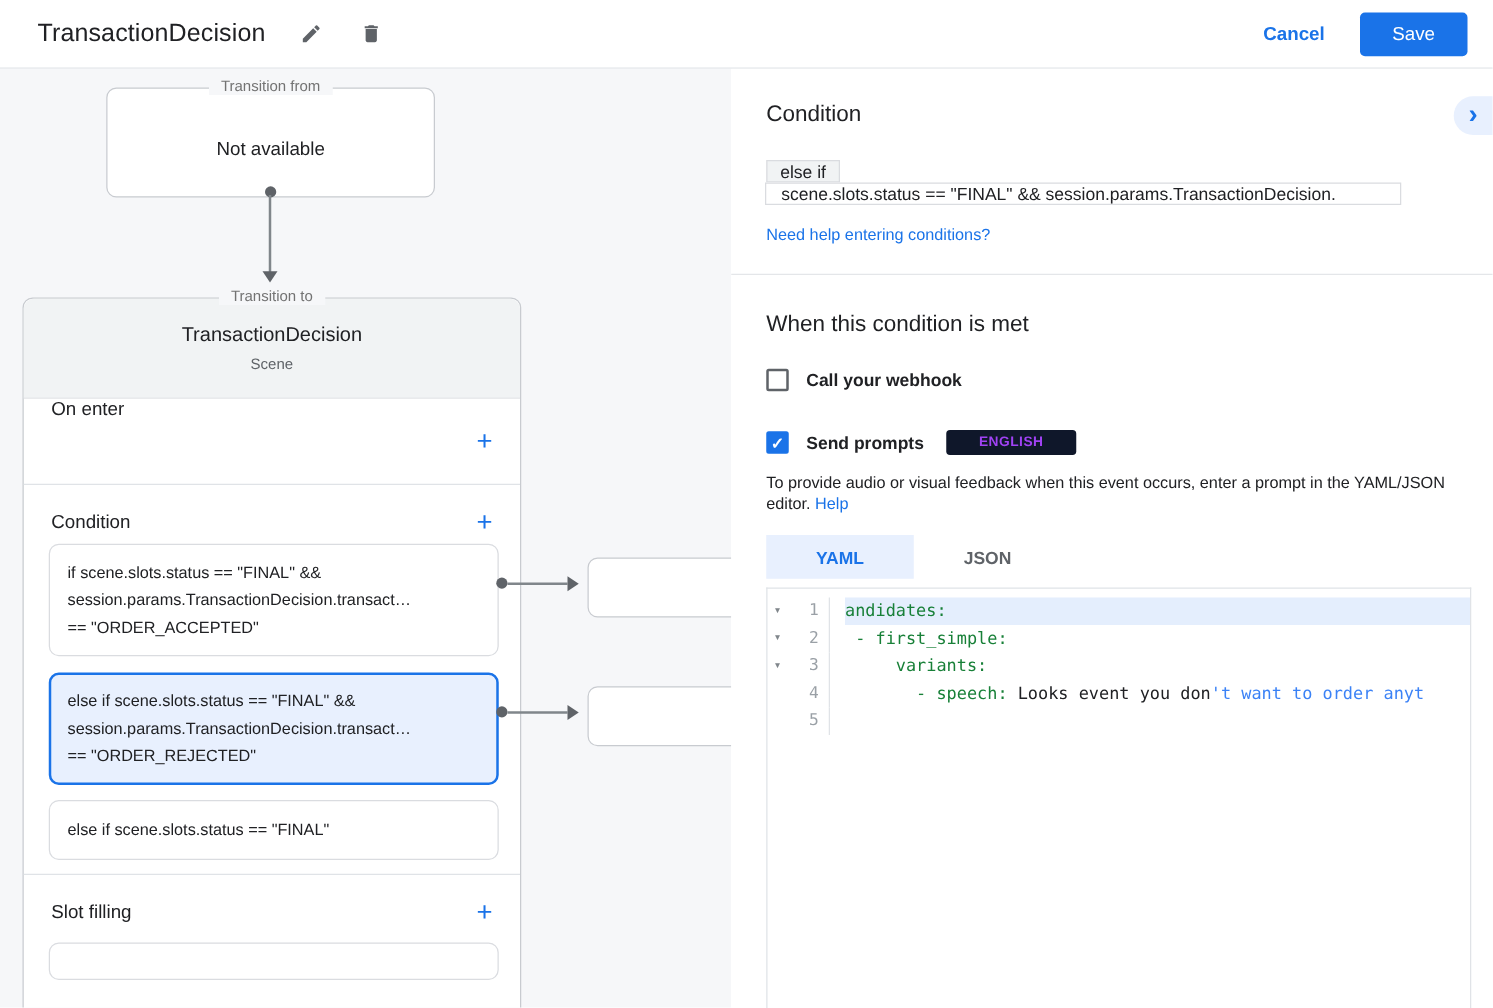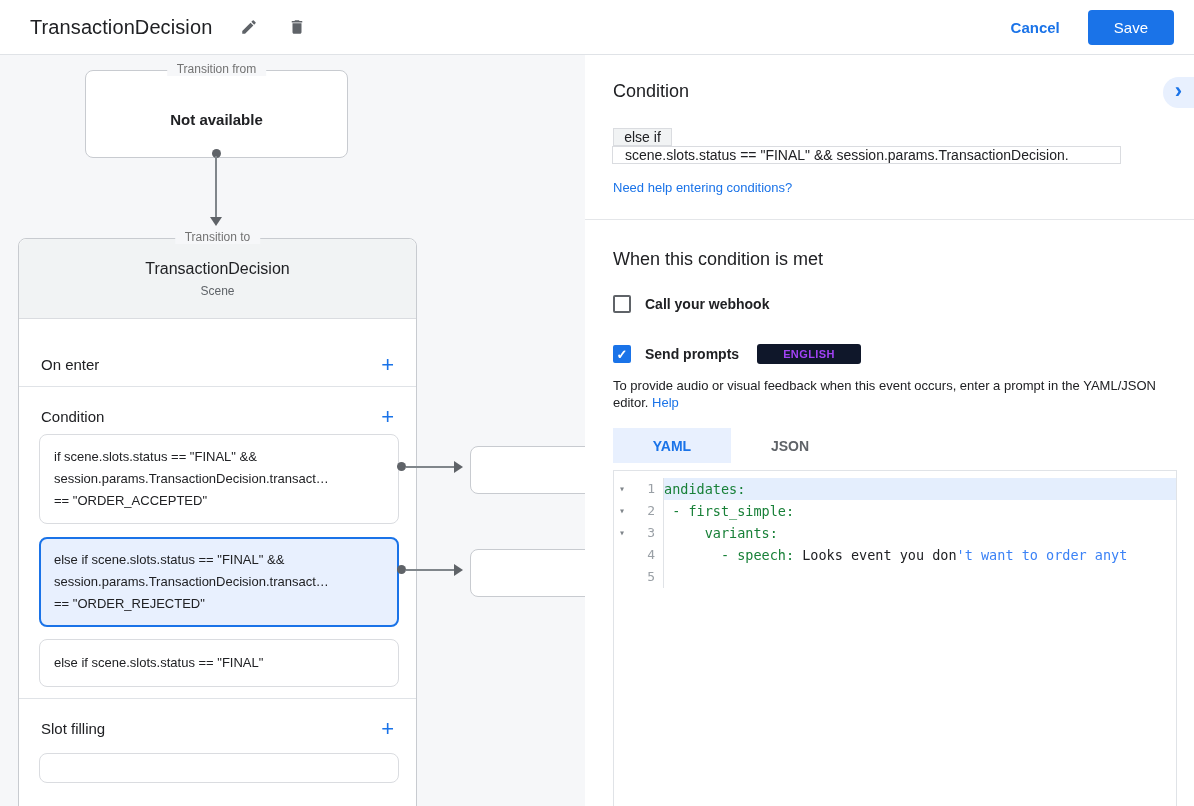--- a/index.html
+++ b/index.html
@@ -18,35 +18,35 @@
   .btn-filled { background:#1a73e8; color:#fff; border:none; border-radius:4px; font-size:15px; font-weight:500;
     padding:9px 26px; cursor:pointer; font-family:inherit; }
 
   
   .canvas { position:absolute; left:0; top:55px; width:585px; height:751px; background:#f6f7f9; overflow:hidden; }
   .legend { position:absolute; top:-9px; left:50%; transform:translateX(-50%); background:#f6f7f9;
     padding:0 10px; font-size:12px; color:#737373; white-space:nowrap; }
 
   .tfrom-box { position:absolute; left:85px; top:15px; width:263px; height:88px; background:#fff;
     border:1px solid #c8cbd0; border-radius:8px; }
-  .tfrom-value { position:absolute; left:0; right:0; top:40px; text-align:center; font-size:15px; color:#202124;font-weight:bold; }
+  .tfrom-value { position:absolute; left:0; right:0; top:40px; text-align:center; font-size:15px; color:#202124; }
 
   .dot { position:absolute; width:9px; height:9px; border-radius:50%; background:#5f6368; }
   .vline { position:absolute; width:2px; background:#80868b; }
   .hline { position:absolute; height:2px; background:#80868b; }
   .arrow-down { position:absolute; width:0; height:0; border-left:6px solid transparent; border-right:6px solid transparent; border-top:9px solid #5f6368; }
   .arrow-right { position:absolute; width:0; height:0; border-top:6px solid transparent; border-bottom:6px solid transparent; border-left:9px solid #5f6368; }
 
   .scene-card { position:absolute; left:18px; top:183px; width:399px; height:650px; background:#fff;
     border:1px solid #c8cbd0; border-radius:8px 8px 0 0; }
   .scene-head { height:80px; background:#f1f3f4; border-bottom:1px solid #dadce0; border-radius:8px 8px 0 0;
     display:flex; flex-direction:column; align-items:center; justify-content:center; gap:6px; }
   .scene-title { font-size:16px; color:#202124; }
   .scene-sub { font-size:12px; color:#5f6368; }
-  .row-onenter { height:44px; display:flex; align-items:center; justify-content:space-between; padding:0 22px; border-bottom:1px solid #e0e3e7;margin-top:24px; }
+  .row-onenter { height:69px; display:flex; justify-content:space-between; padding:0 22px; border-bottom:1px solid #e0e3e7; }
   .sec-label { font-size:15px; color:#202124; }
   .plus-btn { background:none; border:none; color:#1a73e8; font-size:22px; font-weight:400; cursor:pointer; line-height:1; font-family:inherit; }
   .section { padding:12px 20px 0 20px; }
   .section-head { height:35px; display:flex; align-items:center; justify-content:space-between; padding:0 2px; }
   .cond-card { width:360px; border:1px solid #dadce0; border-radius:8px; background:#fff;
     padding:11px 14px; font-size:13px; line-height:22px; color:#202124; cursor:pointer; }
   .cond-card.selected { background:#e8f0fe; border:2px solid #1a73e8; padding:10px 13px; }
   .sec-divider { border-bottom:1px solid #e0e3e7; margin:11px -20px 0 -20px; }
 
   .target-box { position:absolute; width:190px; height:48px; background:#fff; border:1px solid #c8cbd0; border-radius:8px; }
@@ -79,21 +79,21 @@
     font-size:14px; font-weight:600; color:#5f6368; background:none; border:none; cursor:pointer; font-family:inherit; }
   .tab.active { background:#e8f0fe; color:#1a73e8; }
 
   
   .editor { position:absolute; left:28px; top:415px; width:564px; height:337px; border:1px solid #e0e3e7; border-bottom:none;
     background:#fff; font-family:"DejaVu Sans Mono", monospace; font-size:13.5px; padding-top:7px; }
   .code-line { display:flex; height:22px; line-height:22px; }
   .gutter { width:50px; flex:0 0 auto; position:relative; border-right:1px solid #e0e3e7; color:#9aa0a6;
     text-align:right; padding-right:8px; font-size:13px; }
   .fold { position:absolute; left:5px; top:0; color:#80868b; font-size:10px; cursor:pointer; }
-  .code-text { flex:1; white-space:pre; overflow:hidden; }
+  .code-text { flex:1; white-space:pre; overflow:hidden;margin-left:12px; }
   .code-line.hl .code-text { background:#e4eefd; }
   .seg-key { color:#188038; }
   .seg-plain { color:#202124; }
   .seg-str { color:#3b82f6; }
 </style>
 </head>
 <body>
 
 <div class="topbar">
   <div class="title-group">

